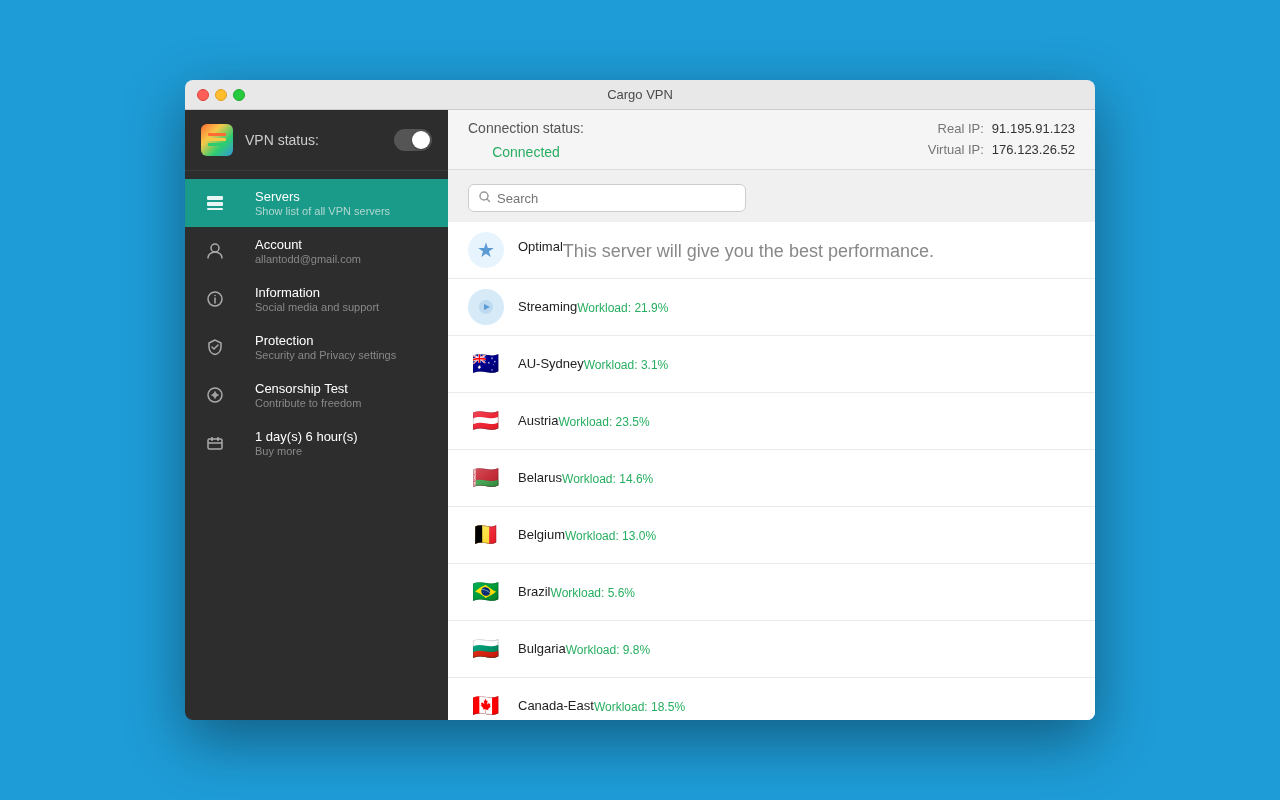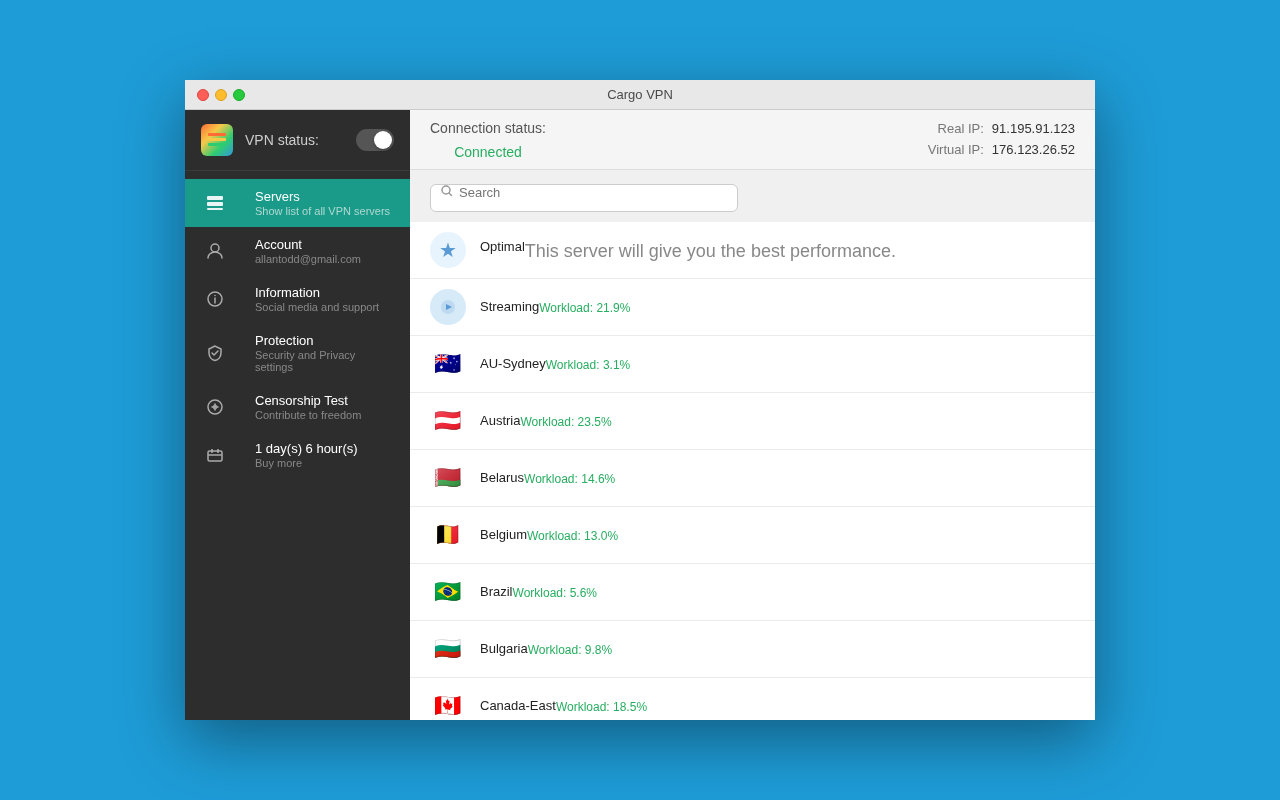--- a/index.html
+++ b/index.html
@@ -8,21 +8,21 @@
       display: flex;
       justify-content: center;
       align-items: center;
       width: 1280px;
       height: 800px;
       font-family: -apple-system, BlinkMacSystemFont, 'Helvetica Neue', sans-serif;
     }
     .window {
       width: 910px;
       height: 640px;
-      border-radius: 0;
+      border-radius: 8px;
       overflow: hidden;
       box-shadow: 0 20px 60px rgba(0,0,0,0.4);
       display: flex;
       flex-direction: column;
     }
     .titlebar {
       background: #e8e8e8;
       height: 30px;
       display: flex;
       align-items: center;
@@ -52,21 +52,21 @@
       color: #4a4a4a;
       font-weight: 500;
     }
     .main-content {
       display: flex;
       flex: 1;
       overflow: hidden;
     }
     
     .sidebar {
-      width: 225px;
+      width: 263px;
       background: #2d2d2d;
       display: flex;
       flex-direction: column;
       flex-shrink: 0;
     }
     .sidebar-header {
       background: #2d2d2d;
       padding: 14px 16px;
       display: flex;
       align-items: center;
@@ -198,27 +198,27 @@
       gap: 8px;
       justify-content: flex-end;
     }
     .ip-label { color: #777; }
     .ip-value { color: #333; font-weight: 400; }
     .search-container {
       padding: 14px 20px 10px;
       flex-shrink: 0;
     }
     .search-box {
-      width: 308px;
+      width: 278px;
       height: 28px;
       background: white;
       border: 1px solid #ccc;
       border-radius: 6px;
       display: flex;
-      align-items: flex-start;
+      align-items: center;
       padding: 0 10px;
       gap: 6px;
     }
     .search-icon-svg {
       color: #999;
       font-size: 12px;
       flex-shrink: 0;
     }
     .search-input {
       border: none;

